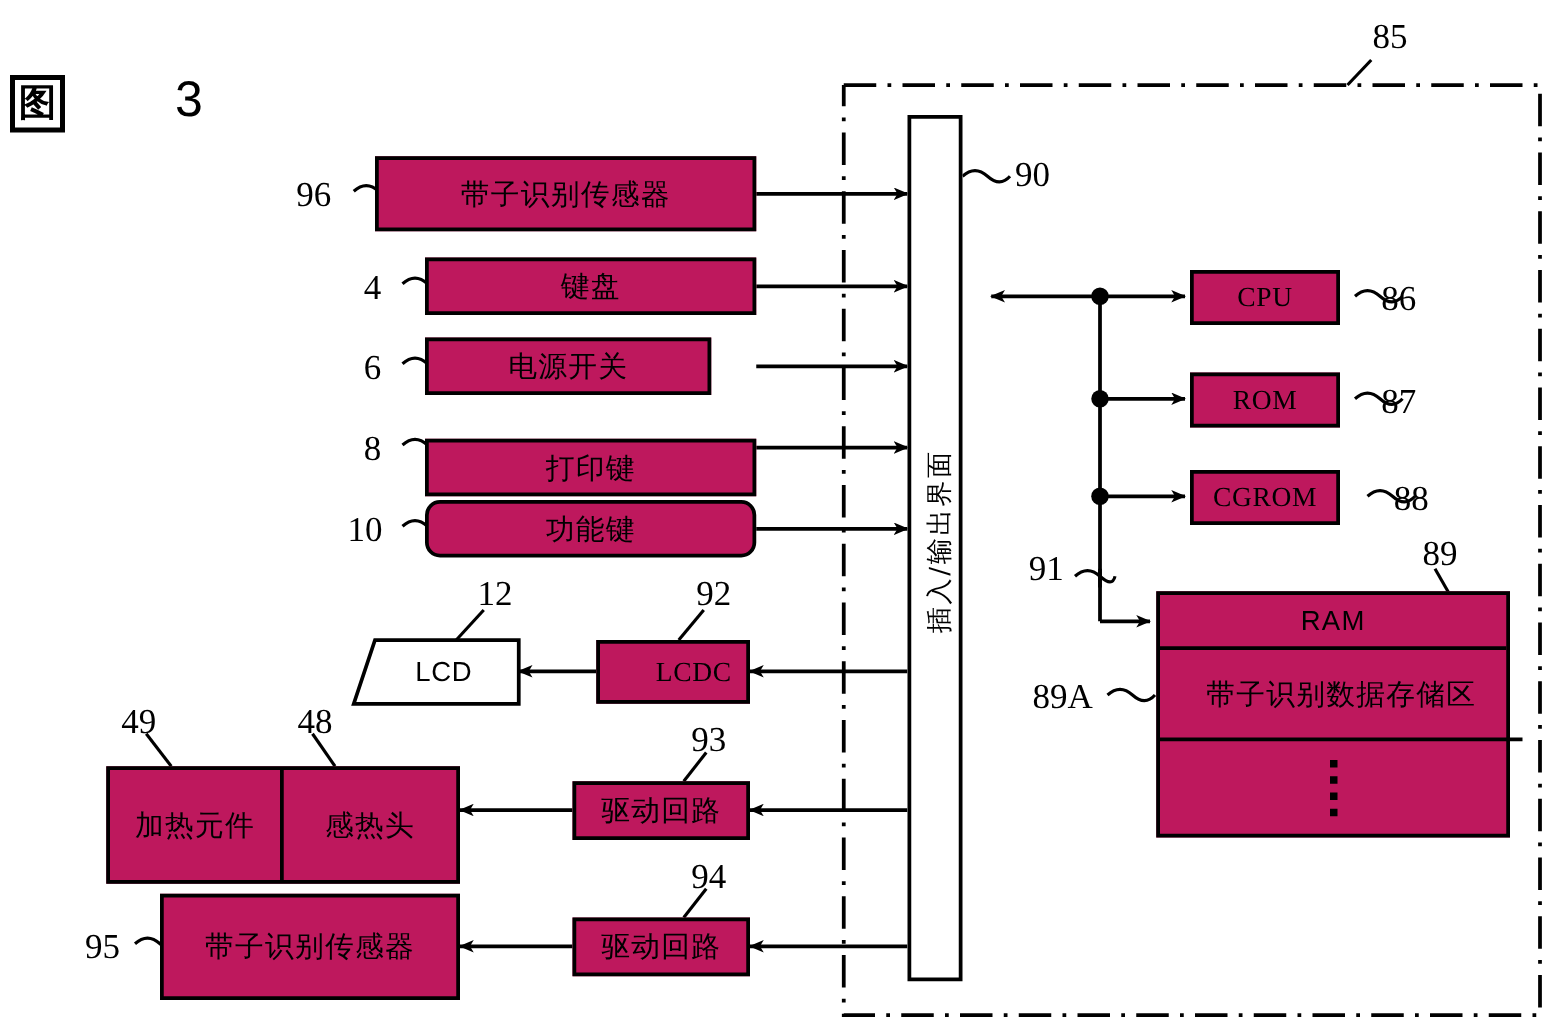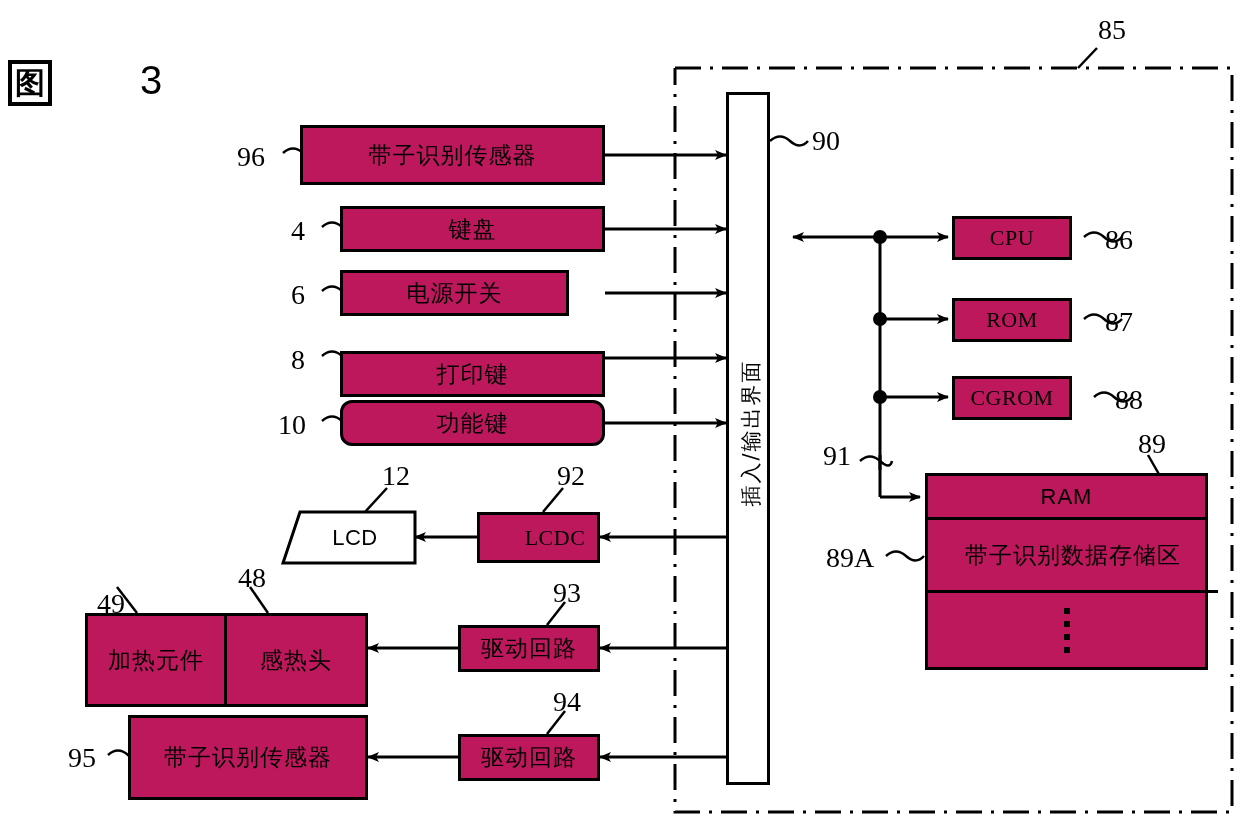--- a/index.html
+++ b/index.html
@@ -282,21 +282,21 @@
   <div class="lcd-label" style="left:300px; top:525px; width:110px;">LCD</div>
   <div class="refnum" style="left:382px; top:460px;">12</div>
 
   <div class="box latin" style="left:477px; top:512px; width:123px; height:51px;padding-left:33px;">LCDC</div>
   <div class="refnum" style="left:557px; top:460px;">92</div>
 
   <div class="box" style="left:85px; top:613px; width:283px; height:94px; display:block; padding:0;">
     <div class="split-cell" style="left:139px; top:0; width:138px; height:88px;">感热头</div>
     <div class="split-cell" style="left:0; top:0; width:139px; height:88px; border-right:3px solid #000;">加热元件</div>
   </div>
-  <div class="refnum" style="left:97px; top:562px;margin-top:26px;">49</div>
+  <div class="refnum" style="left:97px; top:562px;">49</div>
   <div class="refnum" style="left:238px; top:562px;">48</div>
 
   <div class="box" style="left:458px; top:625px; width:142px; height:47px;">驱动回路</div>
   <div class="refnum" style="left:553px; top:577px;">93</div>
 
   <div class="box" style="left:128px; top:715px; width:240px; height:85px;">带子识别传感器</div>
   <div class="refnum" style="left:68px; top:742px;">95</div>
 
   <div class="box" style="left:458px; top:734px; width:142px; height:47px;">驱动回路</div>
   <div class="refnum" style="left:553px; top:686px;">94</div>

